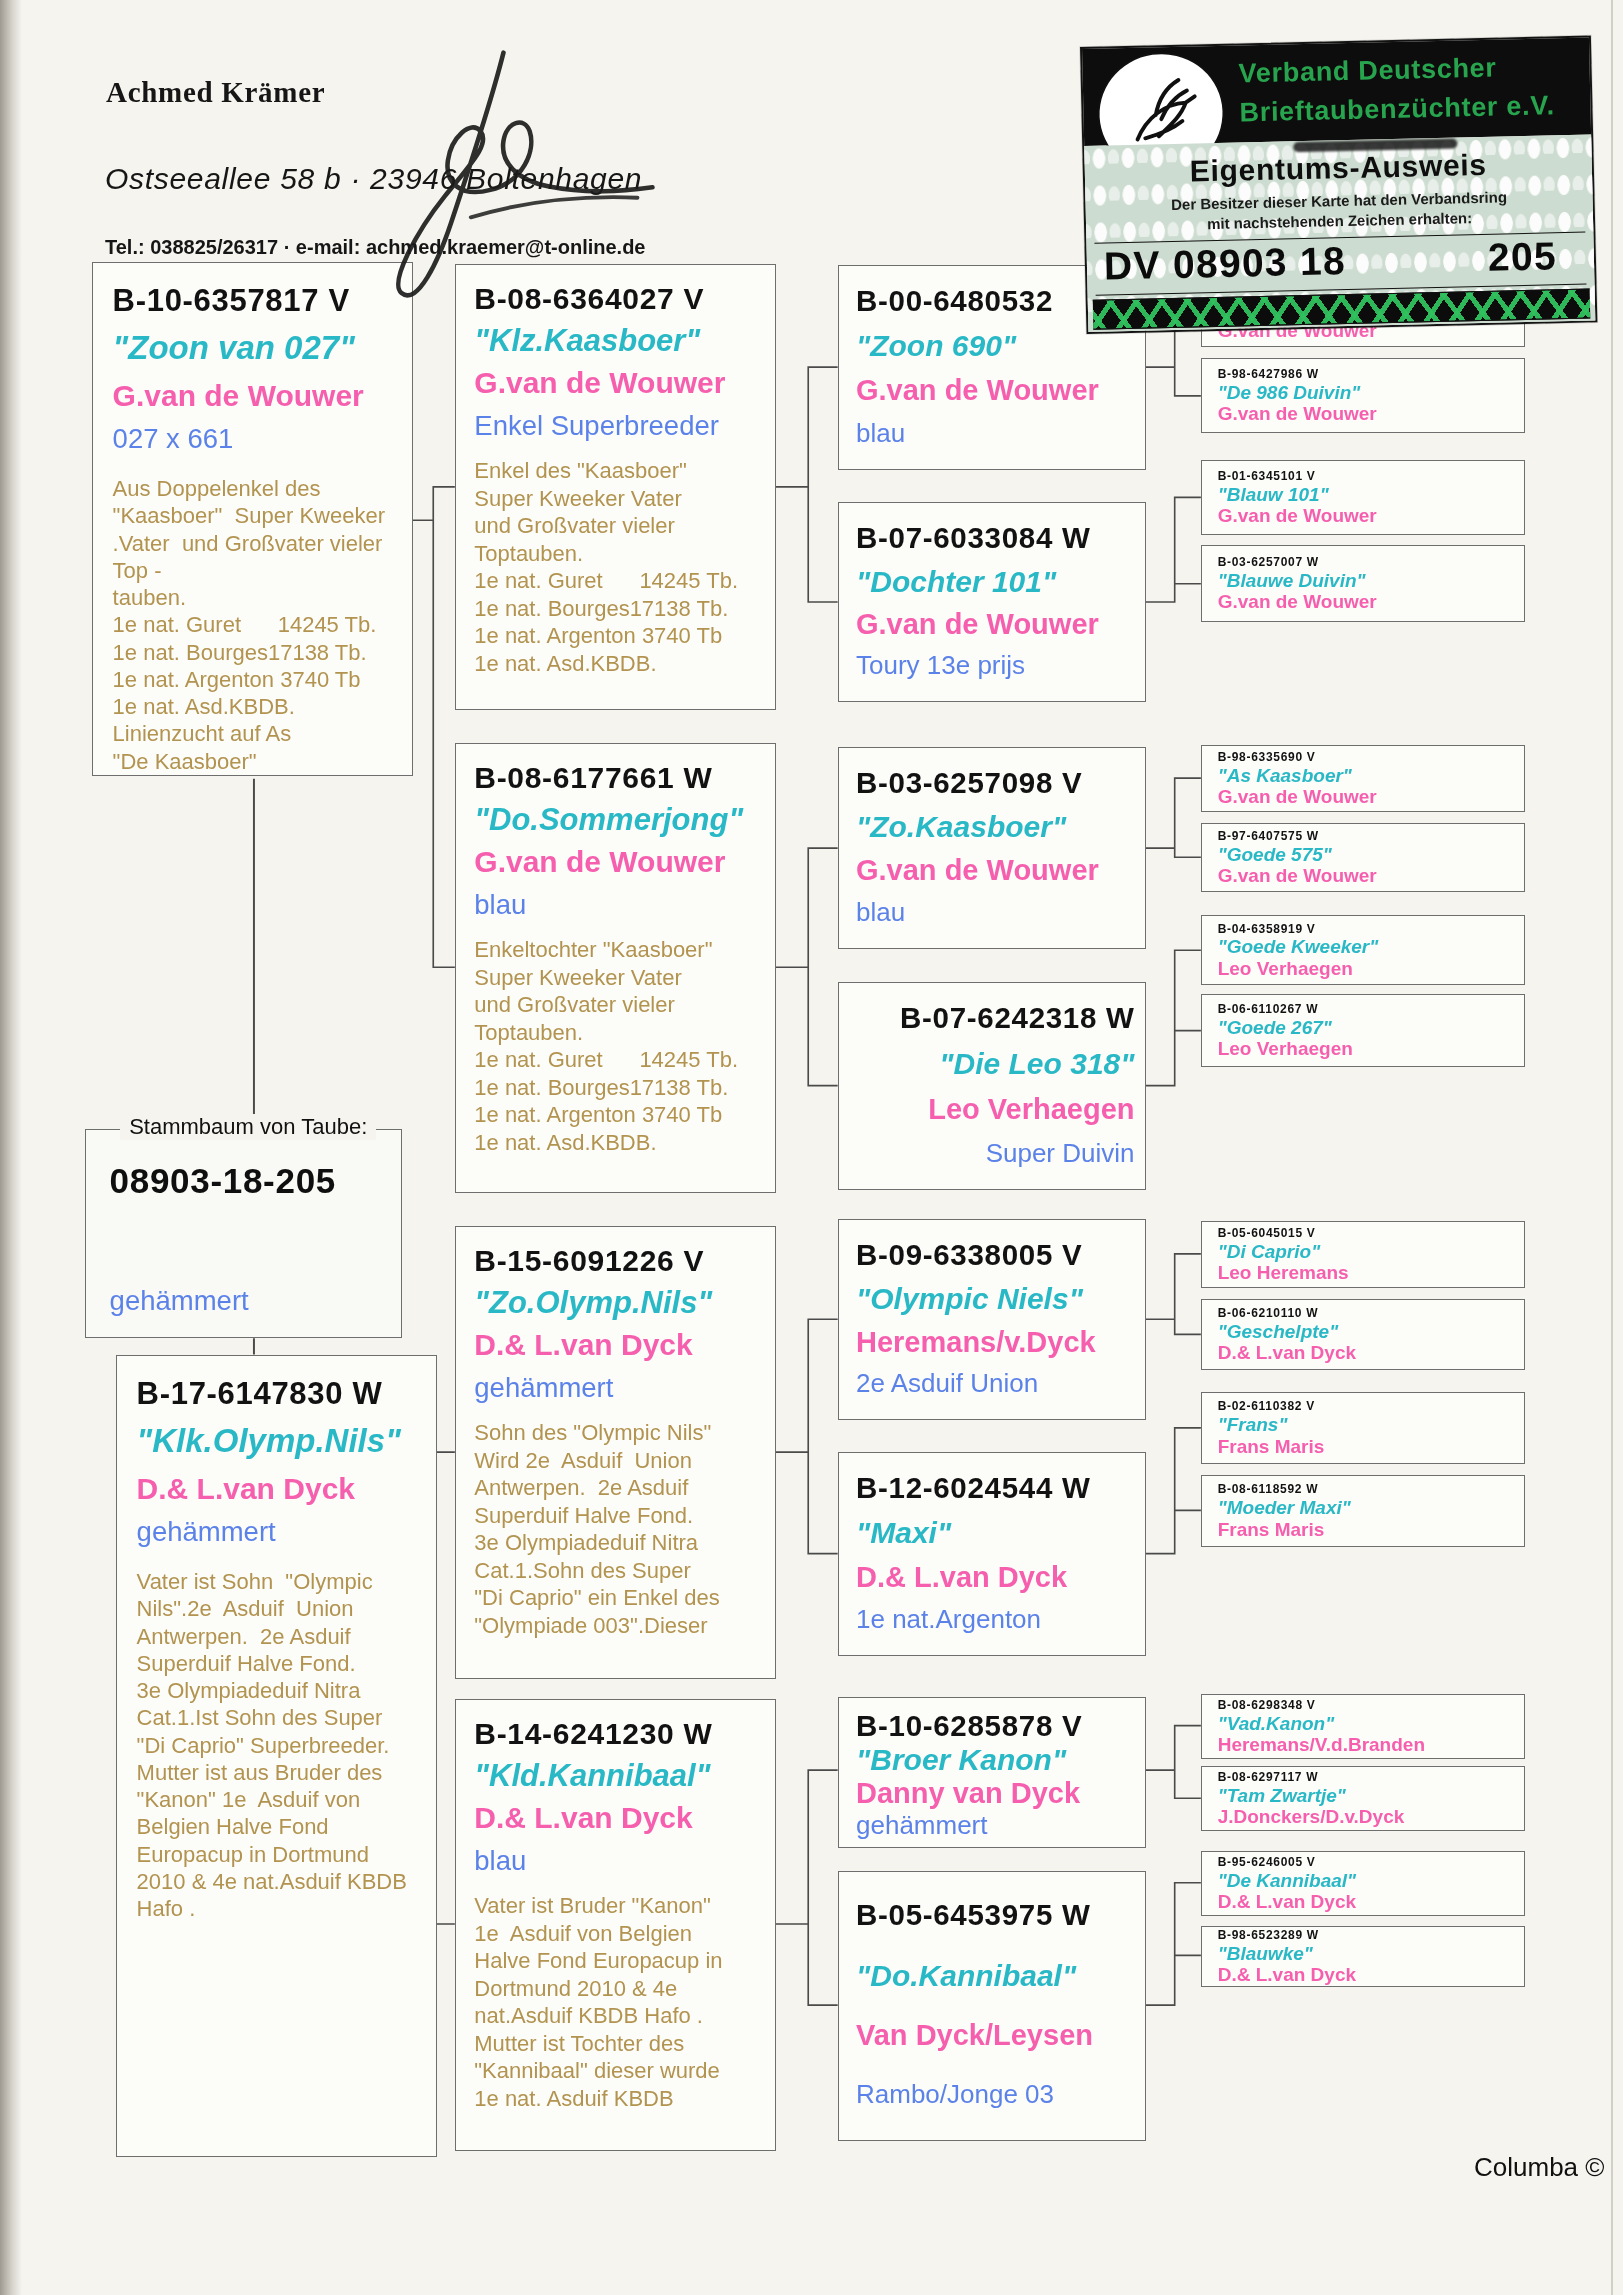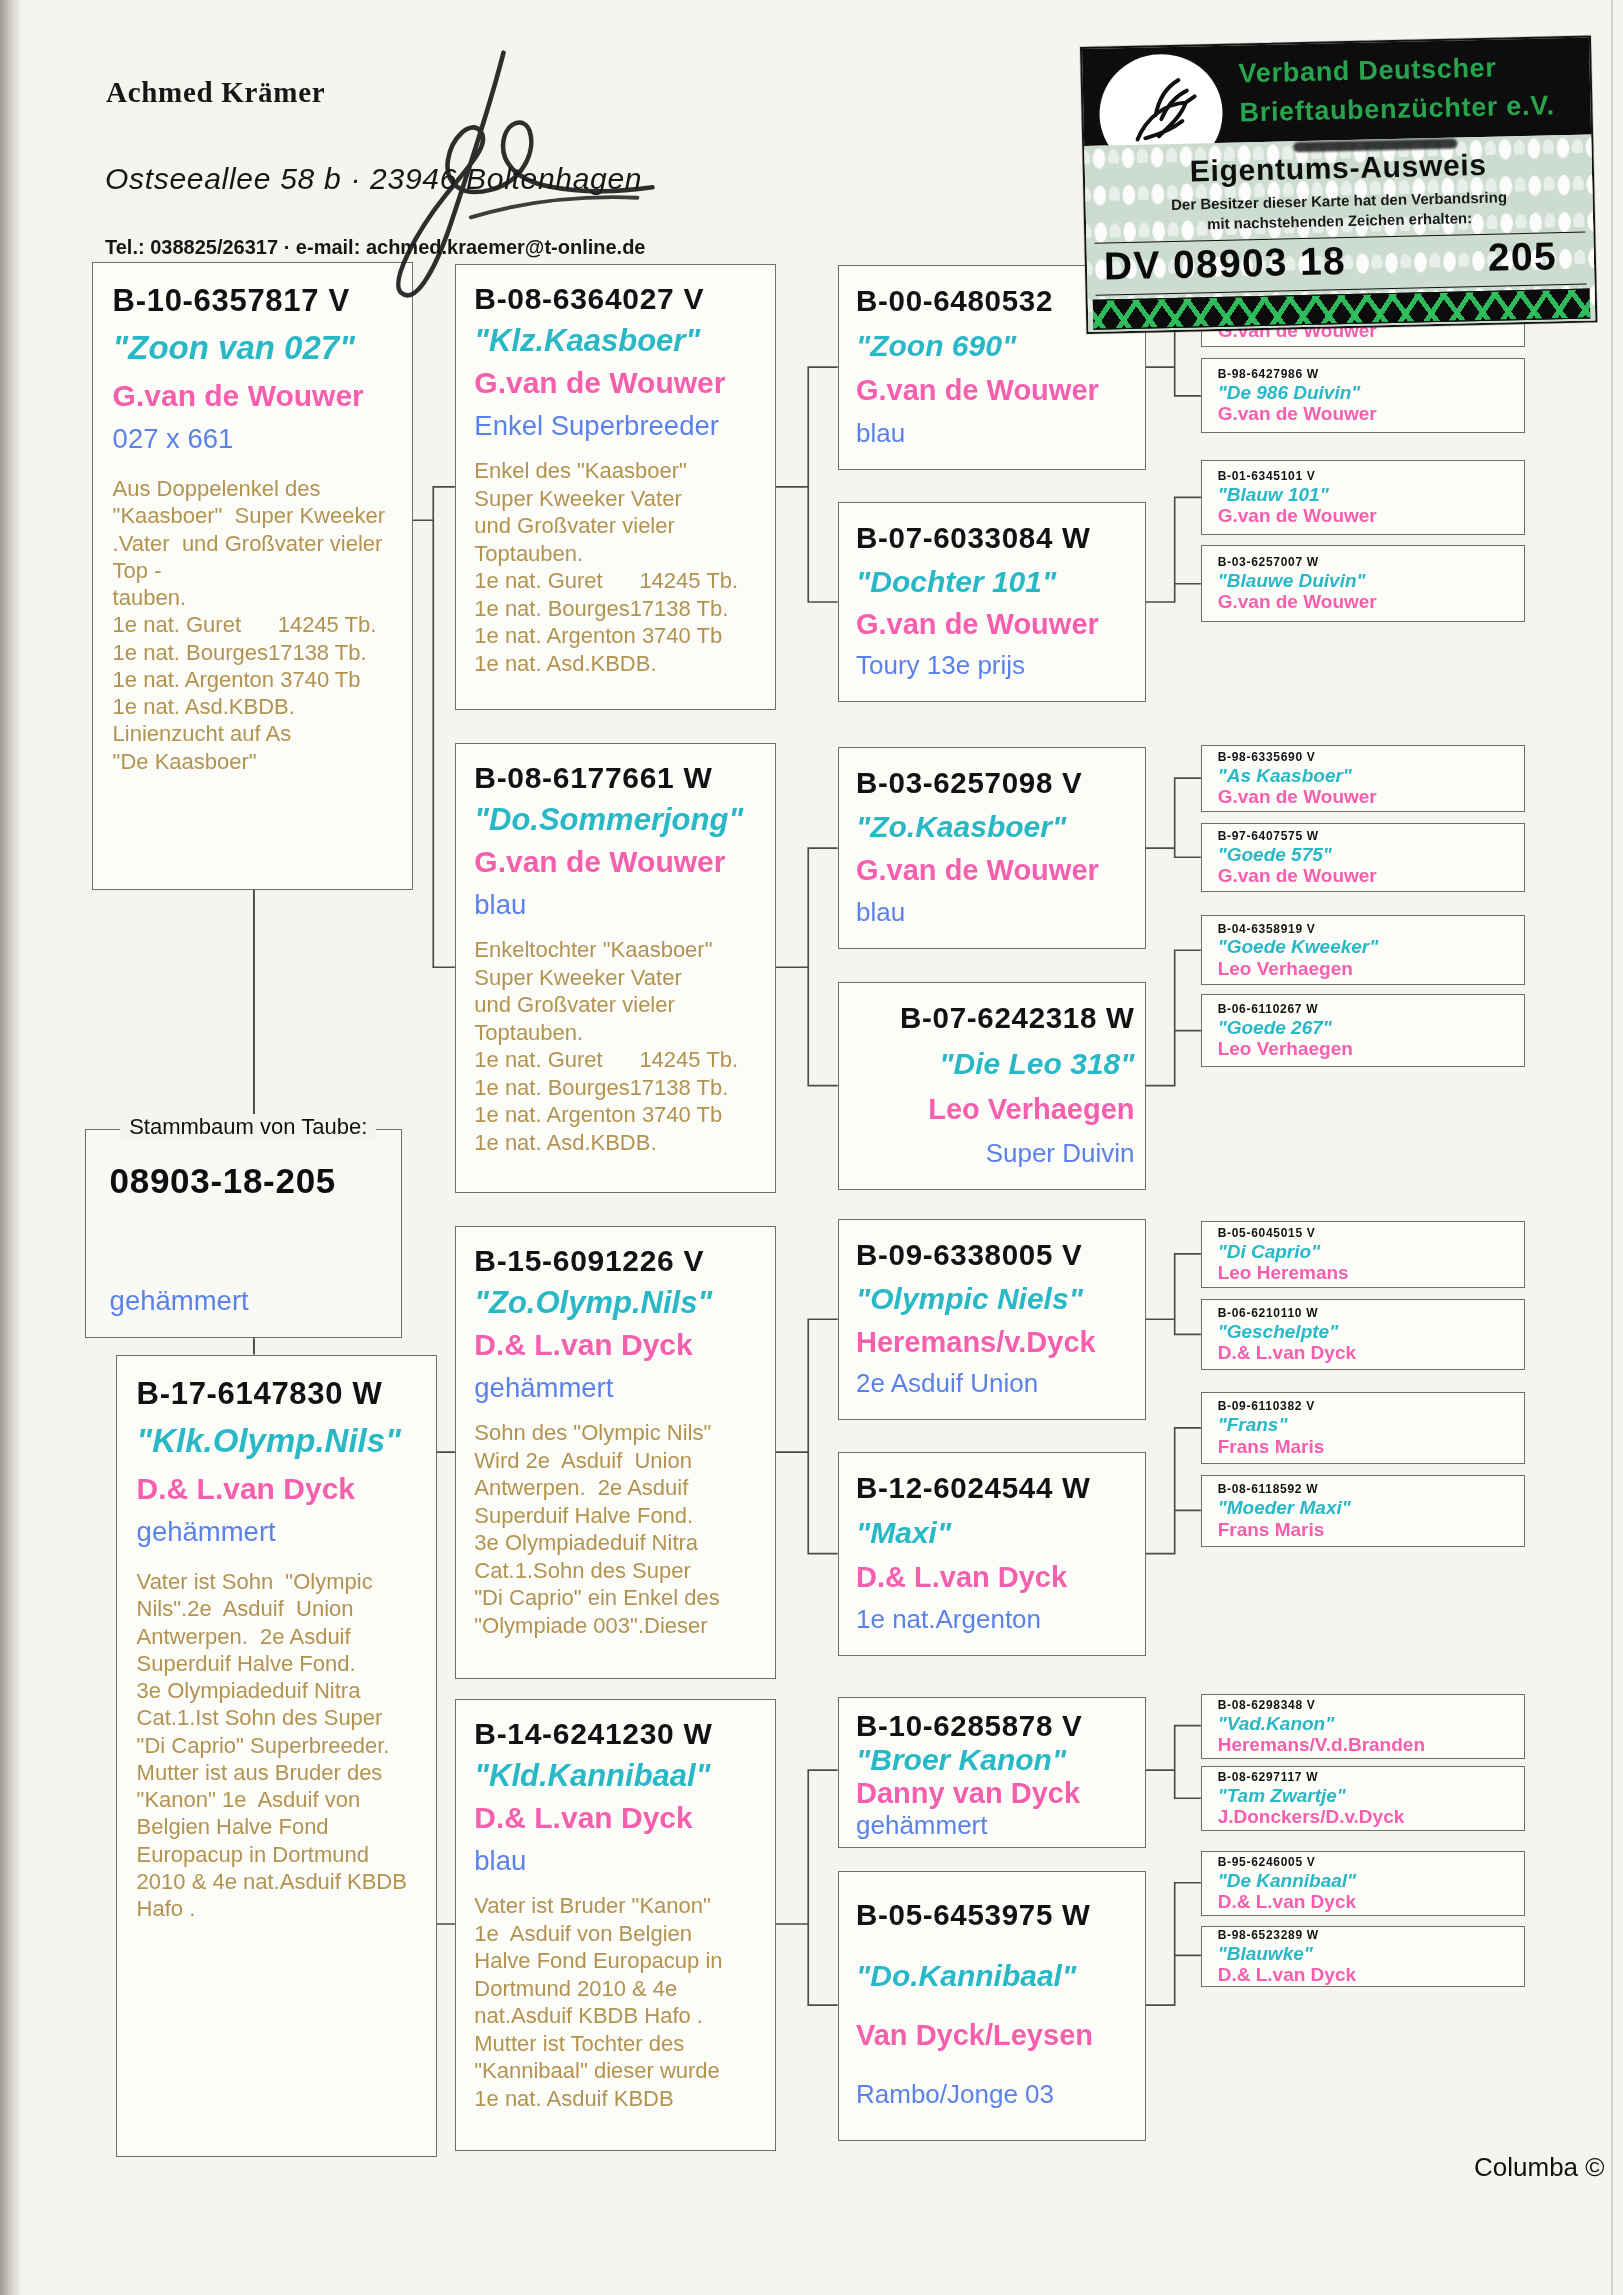--- a/index.html
+++ b/index.html
@@ -153,21 +153,21 @@
              M1835 2637 H1795 V2748 H1835 M1795 2705 H1750
              M1835 2877 H1795 V3064 H1750 M1795 2988 H1835" stroke="#4a4a4a" stroke-width="2.5" fill="none"></path>
   </svg>
 
   <div class="subject">
     <div class="legend">Stammbaum von Taube:</div>
     <div class="subject-ring">08903-18-205</div>
     <div class="subject-info">gehämmert</div>
   </div>
 
-  <div class="pbox g2" style="left:92px;top:262px;width:321px;height:628px;">
+  <div class="pbox g2" style="left:92px;top:262px;width:321px;height:514px;">
     <div class="ring">B-10-6357817 V</div>
     <div class="pname">"Zoon van 027"</div>
     <div class="breeder">G.van de Wouwer</div>
     <div class="info">027 x 661</div>
     <div class="desc">Aus Doppelenkel des
 "Kaasboer"  Super Kweeker
 .Vater  und Großvater vieler
 Top -
 tauben.
 1e nat. Guret      14245 Tb.
@@ -345,21 +345,21 @@
     <div class="ring">B-05-6045015 V</div>
     <div class="pname">"Di Caprio"</div>
     <div class="breeder">Leo Heremans</div>
   </div>
   <div class="pbox g5" style="left:1201px;top:1299px;width:324px;height:71px;">
     <div class="ring">B-06-6210110 W</div>
     <div class="pname">"Geschelpte"</div>
     <div class="breeder">D.&amp; L.van Dyck</div>
   </div>
   <div class="pbox g5" style="left:1201px;top:1392px;width:324px;height:72px;">
-    <div class="ring">B-09-6110382 V</div>
+    <div class="ring">B-02-6110382 V</div>
     <div class="pname">"Frans"</div>
     <div class="breeder">Frans Maris</div>
   </div>
   <div class="pbox g5" style="left:1201px;top:1475px;width:324px;height:72px;">
     <div class="ring">B-08-6118592 W</div>
     <div class="pname">"Moeder Maxi"</div>
     <div class="breeder">Frans Maris</div>
   </div>
   <div class="pbox g5" style="left:1201px;top:1694px;width:324px;height:65px;">
     <div class="ring">B-08-6298348 V</div>

